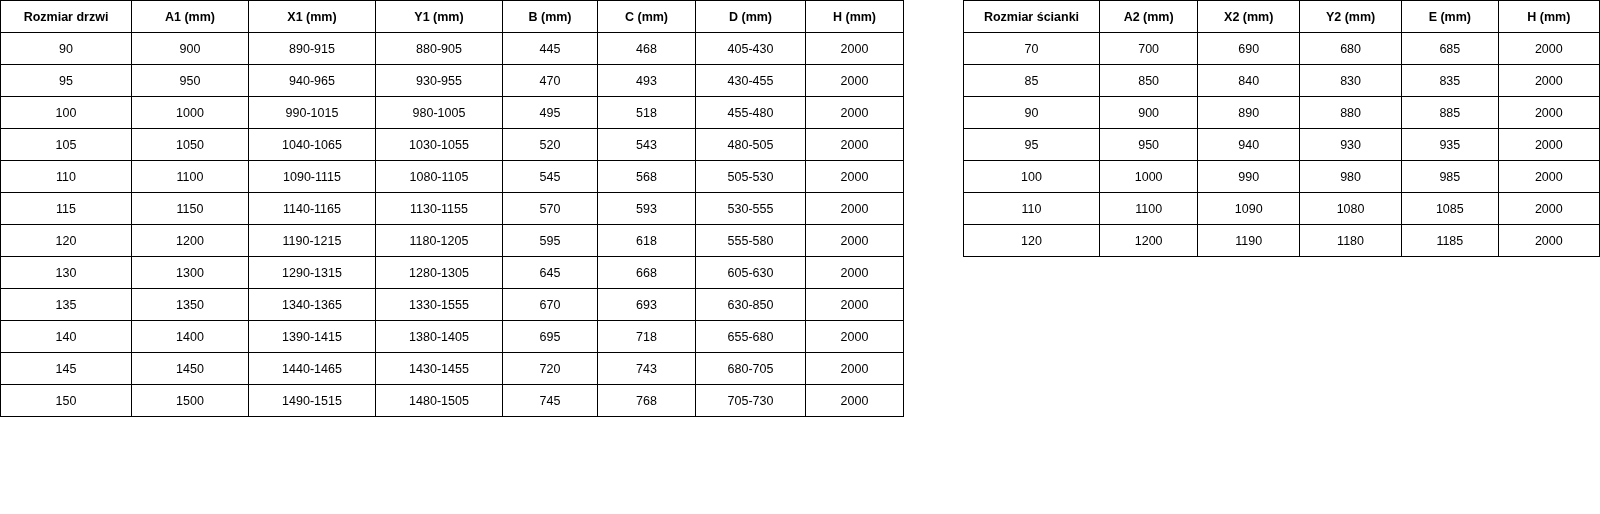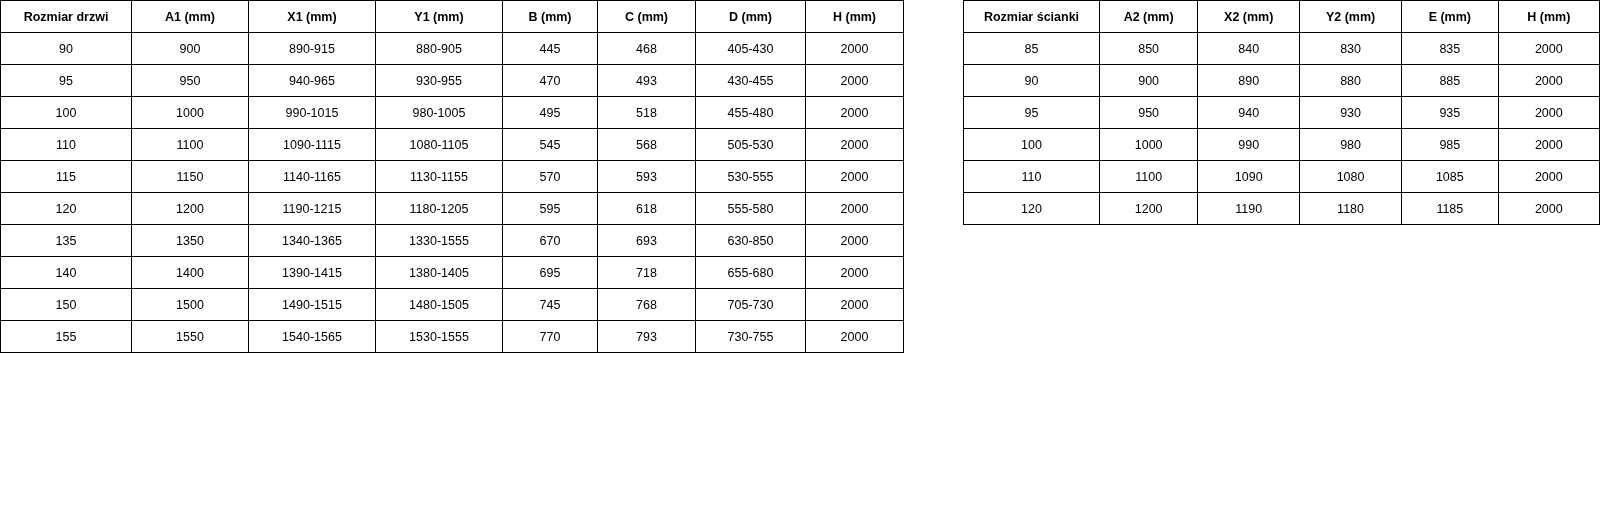--- a/index.html
+++ b/index.html
@@ -121,20 +121,30 @@
           <td>100</td>
           <td>1000</td>
           <td>990-1015</td>
           <td>980-1005</td>
           <td>495</td>
           <td>518</td>
           <td>455-480</td>
           <td>2000</td>
         </tr>
         <tr>
+          <td>105</td>
+          <td>1050</td>
+          <td>1040-1065</td>
+          <td>1030-1055</td>
+          <td>520</td>
+          <td>543</td>
+          <td>480-505</td>
+          <td>2000</td>
+        </tr>
+        <tr>
           <td>110</td>
           <td>1100</td>
           <td>1090-1115</td>
           <td>1080-1105</td>
           <td>545</td>
           <td>568</td>
           <td>505-530</td>
           <td>2000</td>
         </tr>
         <tr>
@@ -151,57 +161,67 @@
           <td>120</td>
           <td>1200</td>
           <td>1190-1215</td>
           <td>1180-1205</td>
           <td>595</td>
           <td>618</td>
           <td>555-580</td>
           <td>2000</td>
         </tr>
         <tr>
+          <td>130</td>
+          <td>1300</td>
+          <td>1290-1315</td>
+          <td>1280-1305</td>
+          <td>645</td>
+          <td>668</td>
+          <td>605-630</td>
+          <td>2000</td>
+        </tr>
+        <tr>
           <td>135</td>
           <td>1350</td>
           <td>1340-1365</td>
           <td>1330-1555</td>
           <td>670</td>
           <td>693</td>
           <td>630-850</td>
           <td>2000</td>
         </tr>
         <tr>
           <td>140</td>
           <td>1400</td>
           <td>1390-1415</td>
           <td>1380-1405</td>
           <td>695</td>
           <td>718</td>
           <td>655-680</td>
           <td>2000</td>
         </tr>
         <tr>
+          <td>145</td>
+          <td>1450</td>
+          <td>1440-1465</td>
+          <td>1430-1455</td>
+          <td>720</td>
+          <td>743</td>
+          <td>680-705</td>
+          <td>2000</td>
+        </tr>
+        <tr>
           <td>150</td>
           <td>1500</td>
           <td>1490-1515</td>
           <td>1480-1505</td>
           <td>745</td>
           <td>768</td>
           <td>705-730</td>
-          <td>2000</td>
-        </tr>
-        <tr>
-          <td>155</td>
-          <td>1550</td>
-          <td>1540-1565</td>
-          <td>1530-1555</td>
-          <td>770</td>
-          <td>793</td>
-          <td>730-755</td>
           <td>2000</td>
         </tr>
       </tbody>
     </table>
   </div>
 
   <div class="table-wrap" id="walls-wrap">
     <table class="grid" id="walls-table">
       <colgroup>
         <col class="w0">
@@ -216,20 +236,28 @@
           <th>Rozmiar ścianki</th>
           <th>A2 (mm)</th>
           <th>X2 (mm)</th>
           <th>Y2 (mm)</th>
           <th>E (mm)</th>
           <th>H (mm)</th>
         </tr>
       </thead>
       <tbody>
         <tr>
+          <td>70</td>
+          <td>700</td>
+          <td>690</td>
+          <td>680</td>
+          <td>685</td>
+          <td>2000</td>
+        </tr>
+        <tr>
           <td>85</td>
           <td>850</td>
           <td>840</td>
           <td>830</td>
           <td>835</td>
           <td>2000</td>
         </tr>
         <tr>
           <td>90</td>
           <td>900</td>

